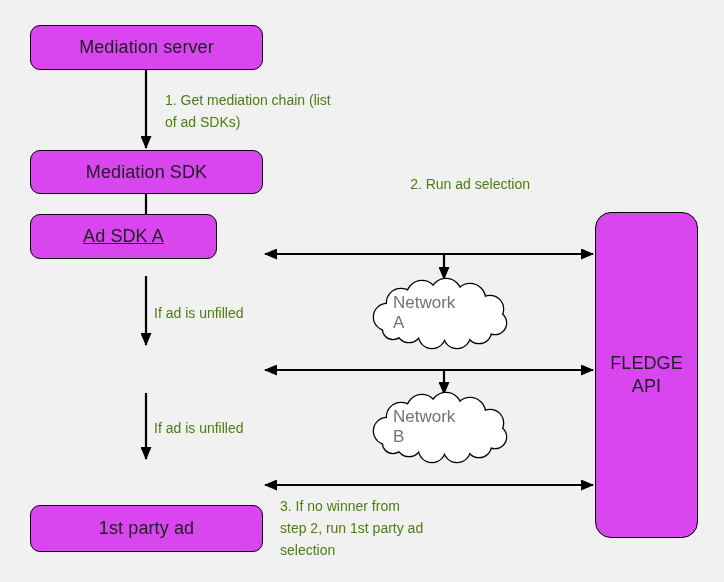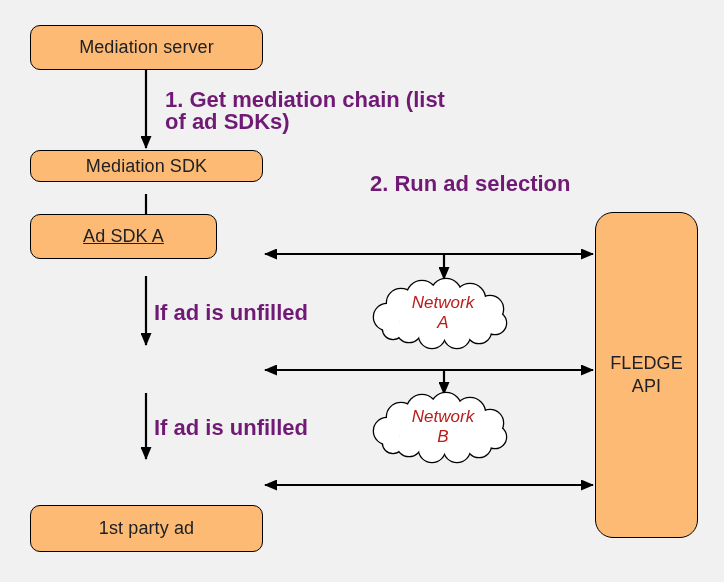--- a/index.html
+++ b/index.html
@@ -16,51 +16,48 @@
     overflow: hidden;
   }
   #arrow-layer {
     position: absolute;
     left: 0; top: 0;
     width: 724px; height: 582px;
   }
   .node {
     position: absolute;
     box-sizing: border-box;
-    background: #fdba74;
+    background: #d946ef;
     border: 1.6px solid #000000;
     border-radius: 10px;
     display: flex;
     align-items: center;
     justify-content: center;
     color: #202124;
     font-size: 18px;
     letter-spacing: 0.1px;
   }
   .node.tall {
     border-radius: 18px;
     flex-direction: column;
     line-height: 23px;
   }
   .label {
     position: absolute;
-    color: #701a75;
-    font-size: 22px;
+    color: #4d7c0f;
+    font-size: 14px;
     line-height: 22px;
     white-space: nowrap;
-    font-weight: bold;
   }
   .label.center { text-align: right; }
   .cloud-text {
     position: absolute;
-    color: #b91c1c;
+    color: #737373;
     font-size: 17px;
     line-height: 20px;
-    text-align: center;
-    font-style: italic;
   }
   .line-row { display: block; }
 </style>
 </head>
 <body>
 
 <div id="canvas">
 
   <svg id="arrow-layer" viewBox="0 0 724 582" xmlns="http://www.w3.org/2000/svg">
     <defs>
@@ -105,34 +102,34 @@
     <g transform="translate(443,429)">
       <use href="#cloud-circles" style="fill:#ffffff; stroke:#000000; stroke-width:2.6"></use>
       <use href="#cloud-circles" style="fill:#ffffff; stroke:none"></use>
     </g>
   </svg>
 
   <div class="node" style="left:30px; top:25px; width:233px; height:45px;">
     <span>Mediation server</span>
   </div>
 
-  <div class="node" style="left:30px; top:150px; width:233px; height:32px;">
+  <div class="node" style="left:30px; top:150px; width:233px; height:44px;">
     <span>Mediation SDK</span>
   </div>
 
   <div class="node" style="left:30px; top:214px; width:187px; height:45px;text-decoration:underline;">
     <span>Ad SDK A</span>
   </div>
 
 
   <div class="node" style="left:30px; top:461px; width:233px; height:47px;margin-top:44px;">
     <span>1st party ad</span>
   </div>
 
-  <div class="node tall" style="left:595px; top:212px; width:103px; height:326px;">
+  <div class="node tall" style="left:595px; top:212px; width:103px; height:326px;border-radius:16px;">
     <span class="line-row">FLEDGE</span>
     <span class="line-row">API</span>
   </div>
 
   <div class="cloud-text" style="left:393px; top:293px; width:100px;">
     <span class="line-row">Network</span>
     <span class="line-row">A</span>
   </div>
   <div class="cloud-text" style="left:393px; top:407px; width:100px;">
     <span class="line-row">Network</span>
@@ -149,14 +146,19 @@
   </div>
 
   <div class="label" style="left:154px; top:302px;">
     <span>If ad is unfilled</span>
   </div>
 
   <div class="label" style="left:154px; top:417px;">
     <span>If ad is unfilled</span>
   </div>
 
+  <div class="label" style="left:280px; top:495px;">
+    <span class="line-row">3. If no winner from</span>
+    <span class="line-row">step 2, run 1st party ad</span>
+    <span class="line-row">selection</span>
+  </div>
 
 </div>
 
 </body></html>

